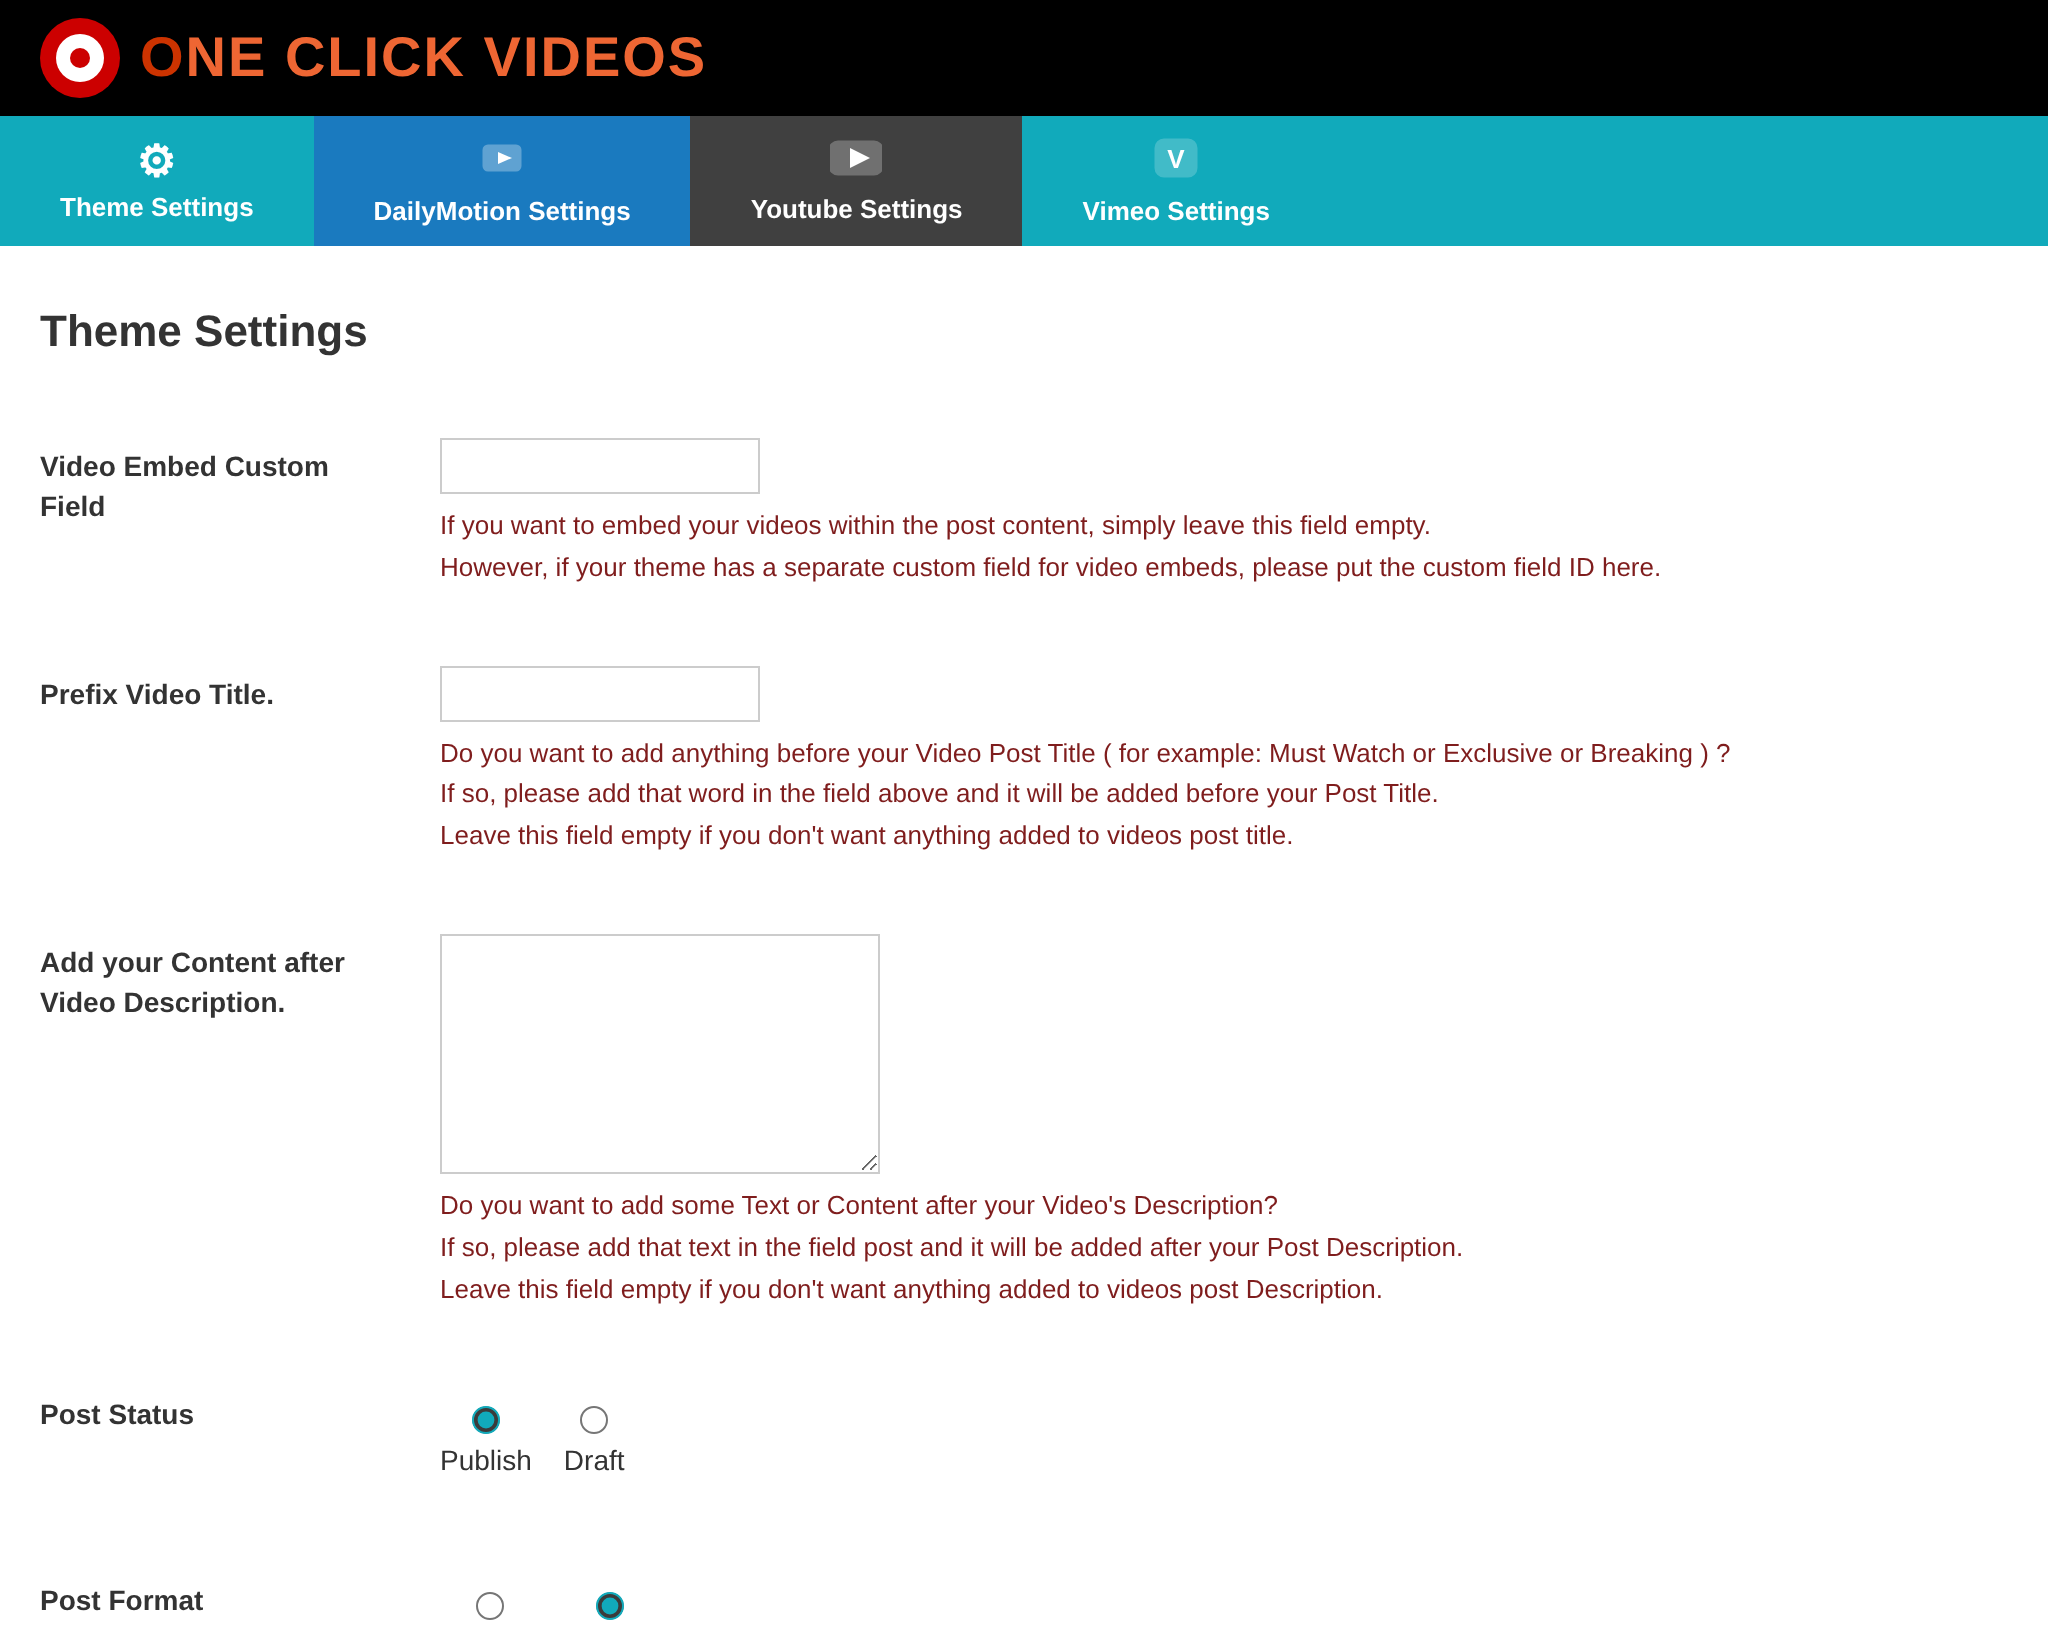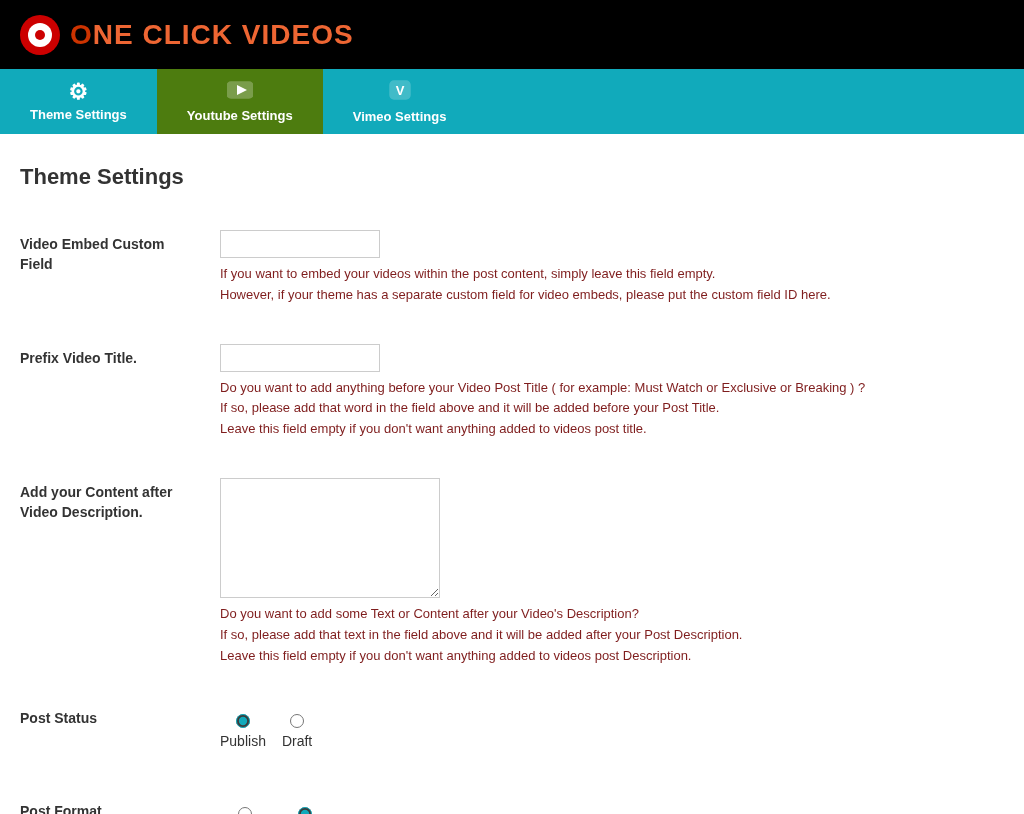--- a/index.html
+++ b/index.html
@@ -4,21 +4,21 @@
   <style>
     * { box-sizing: border-box; margin: 0; padding: 0; }
     body { font-family: Arial, sans-serif; background: #fff; font-size: 14px; color: #333; }
 
     
     .header {
       background: #000;
       padding: 10px 20px;
       display: flex;
       align-items: center;
-      height: 69px;
+      height: 58px;
     }
     .header-logo {
       display: flex;
       align-items: center;
       gap: 10px;
     }
     .logo-icon {
       width: 40px;
       height: 40px;
     }
@@ -165,21 +165,30 @@
       <span style="color:#cc3300;">O</span><span>NE CLICK VIDEOS</span>
     </span>
   </div>
 </div>
 
 <div class="nav-tabs">
   <button class="nav-tab" style="background:#1ab;">
     <span class="tab-icon">⚙</span>
     <span>Theme Settings</span>
   </button>
-  <button class="nav-tab" style="background:#4d7c0f;">
+  <button class="nav-tab" style="background:#1a7abf;">
+    <span class="tab-icon">
+      <svg width="22" height="22" viewBox="0 0 22 22" fill="white">
+        <rect x="2" y="5" width="18" height="12" rx="2" fill="white" opacity="0.3" stroke="white" stroke-width="1.5"></rect>
+        <polygon points="9,8 16,11 9,14" fill="white"></polygon>
+      </svg>
+    </span>
+    <span>DailyMotion Settings</span>
+  </button>
+  <button class="nav-tab" style="background:#404040;">
     <span class="tab-icon">
       <svg width="26" height="20" viewBox="0 0 26 20" fill="white">
         <rect x="0" y="2" width="26" height="16" rx="4" fill="white" opacity="0.25" stroke="white" stroke-width="1.5"></rect>
         <polygon points="10,5 20,10 10,15" fill="white"></polygon>
       </svg>
     </span>
     <span>Youtube Settings</span>
   </button>
   <button class="nav-tab" style="background:#1ab;">
     <span class="tab-icon">
@@ -234,21 +243,21 @@
         </tr>
 
       <tr class="form-row">
         <td class="form-label">
           <span>Add your Content after Video Description.</span>
         </td>
         <td class="form-field">
           <textarea style=""></textarea>
           <div class="help-text">
             <span>Do you want to add some Text or Content after your Video's Description?</span><br>
-            <span>If so, please add that text in the field above and it will be added after your Post Description.</span><br>
+            <span>If so, please add that text in the field post and it will be added after your Post Description.</span><br>
             <span>Leave this field empty if you don't want anything added to videos post Description.</span>
           </div>
         </td>
       </tr>
 
       <tr>
           <td colspan="2" style="height:8px;"></td>
         </tr>
 
       <tr class="form-row">

